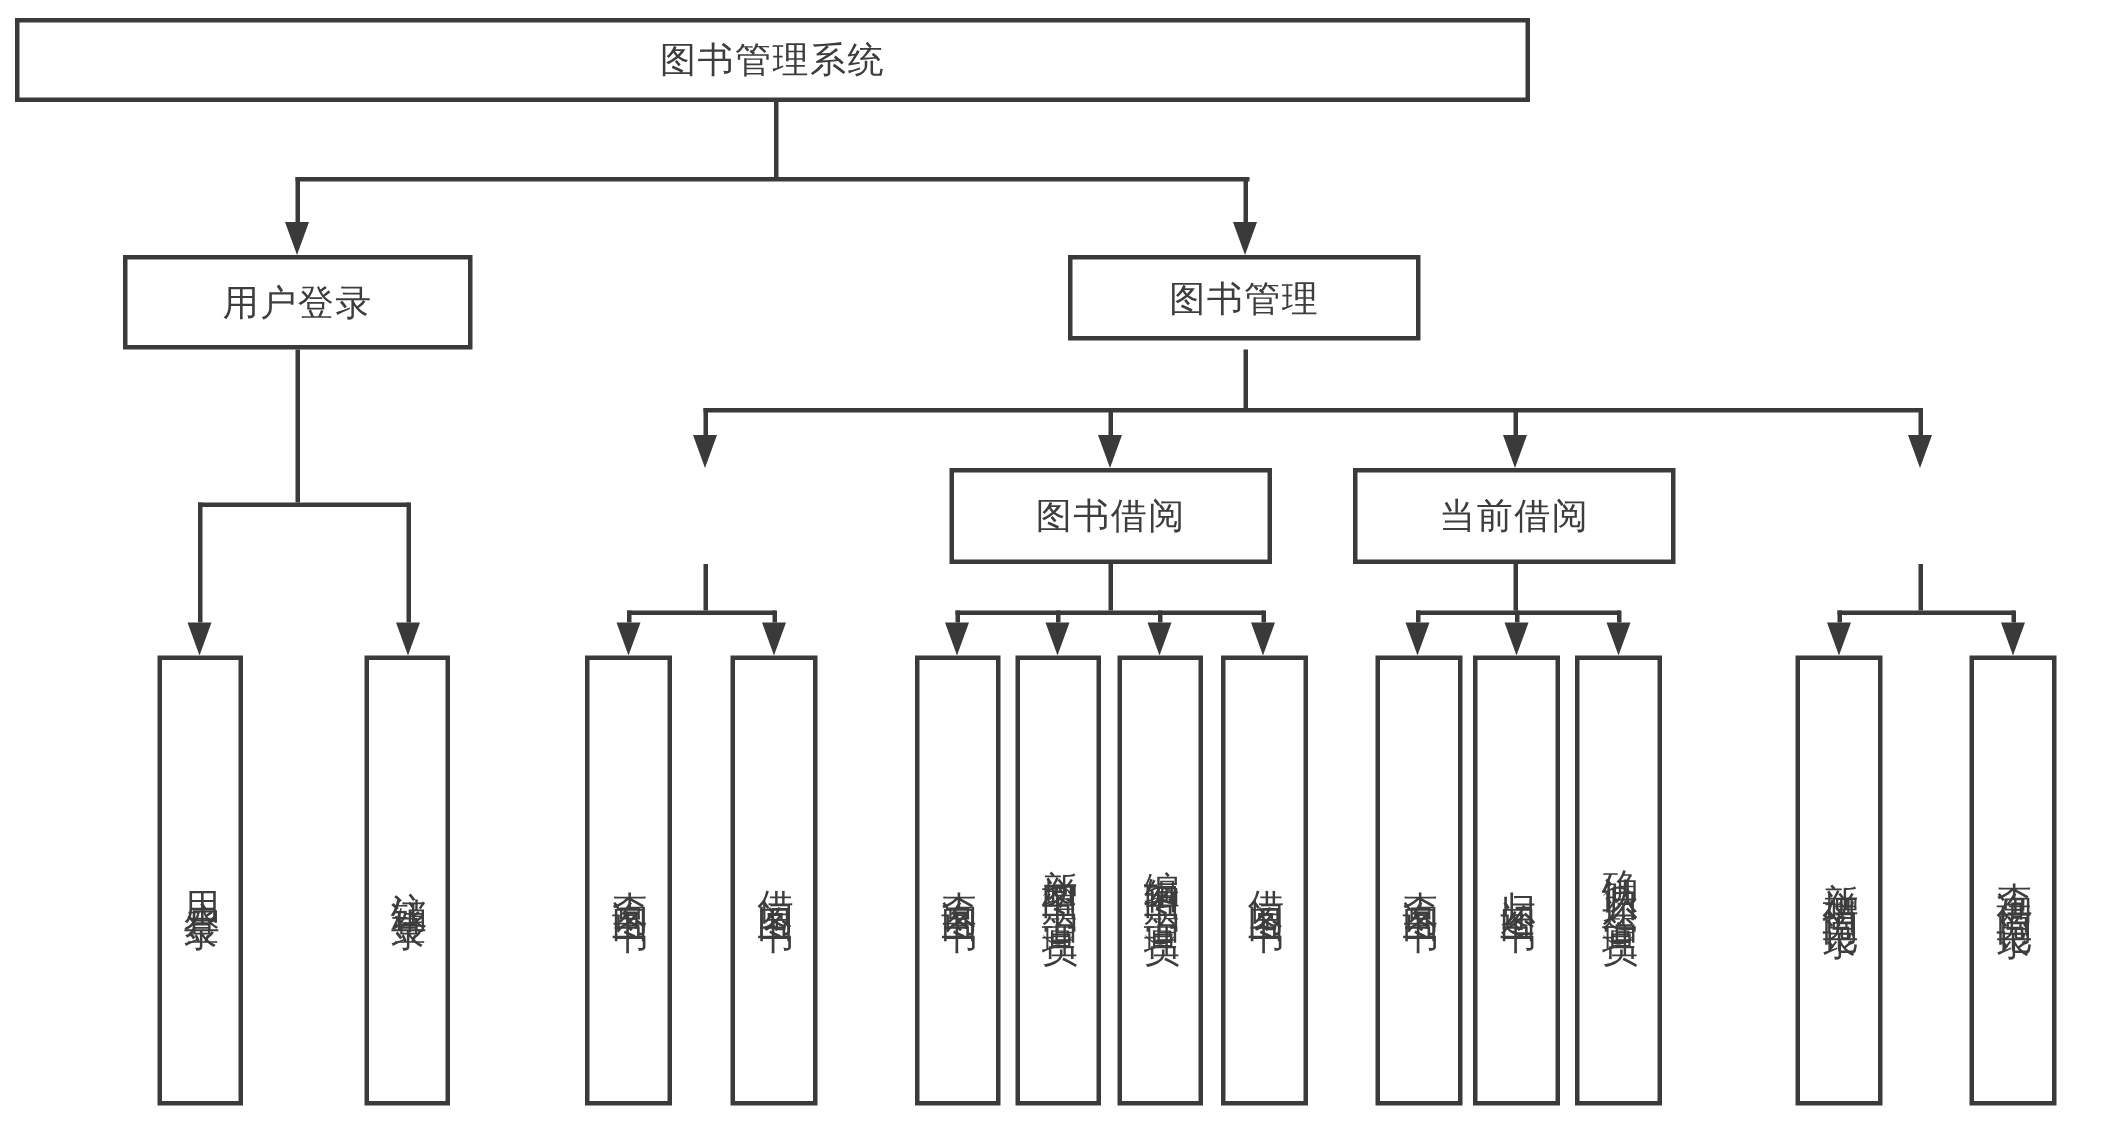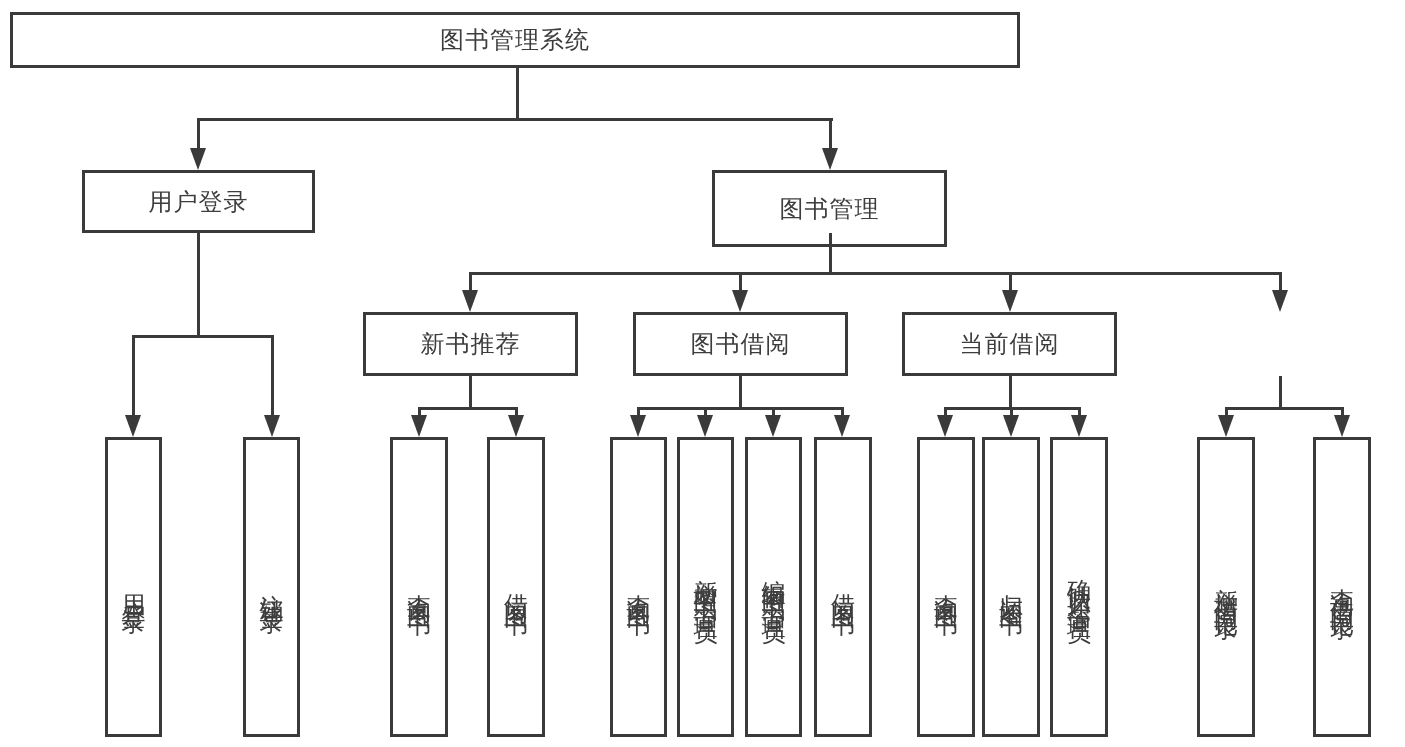--- a/index.html
+++ b/index.html
@@ -61,41 +61,40 @@
   <div class="box hbox" style="left:10px; top:12px; width:1010px; height:56px;">图书管理系统</div>
 
   <div class="vline" style="left:516px; top:68px; height:50px;"></div>
   <div class="hline" style="left:197px; top:118px; width:636px;"></div>
   <div class="vline" style="left:197px; top:118px; height:30px;"></div>
   <div class="ahead" style="left:190px; top:148px;"></div>
   <div class="vline" style="left:829px; top:118px; height:30px;"></div>
   <div class="ahead" style="left:822px; top:148px;"></div>
 
   <div class="box hbox" style="left:82px; top:170px; width:233px; height:63px;">用户登录</div>
-  <div class="box hbox" style="left:712px; top:170px; width:235px; height:77px;">图书管理</div>
+  <div class="box hbox" style="left:712px; top:170px; width:235px; height:57px;">图书管理</div>
 
   <div class="vline" style="left:197px; top:233px; height:102px;"></div>
   <div class="hline" style="left:132px; top:335px; width:141px;"></div>
   <div class="vline" style="left:132px; top:335px; height:80px;"></div>
   <div class="ahead" style="left:125px; top:415px;"></div>
   <div class="vline" style="left:271px; top:335px; height:80px;"></div>
   <div class="ahead" style="left:264px; top:415px;"></div>
 
   <div class="vline" style="left:829px; top:233px; height:39px;"></div>
   <div class="hline" style="left:469px; top:272px; width:813px;"></div>
   <div class="vline" style="left:469px; top:272px; height:18px;"></div>
   <div class="ahead" style="left:462px; top:290px;"></div>
   <div class="vline" style="left:739px; top:272px; height:18px;"></div>
   <div class="ahead" style="left:732px; top:290px;"></div>
   <div class="vline" style="left:1009px; top:272px; height:18px;"></div>
   <div class="ahead" style="left:1002px; top:290px;"></div>
   <div class="vline" style="left:1279px; top:272px; height:18px;"></div>
   <div class="ahead" style="left:1272px; top:290px;"></div>
 
-  <div class="box hbox" style="left:363px; top:312px; width:215px; height:64px;">新书推荐</div>
   <div class="box hbox" style="left:902px; top:312px; width:215px; height:64px;">当前借阅</div>
   <div class="box hbox" style="left:633px; top:312px; width:215px; height:64px;">图书借阅</div>
 
   <div class="vline" style="left:469px; top:376px; height:31px;"></div>
   <div class="hline" style="left:418px; top:407px; width:99px;"></div>
   <div class="vline" style="left:418px; top:407px; height:8px;"></div>
   <div class="ahead" style="left:411px; top:415px;"></div>
   <div class="vline" style="left:515px; top:407px; height:8px;"></div>
   <div class="ahead" style="left:508px; top:415px;"></div>
 

